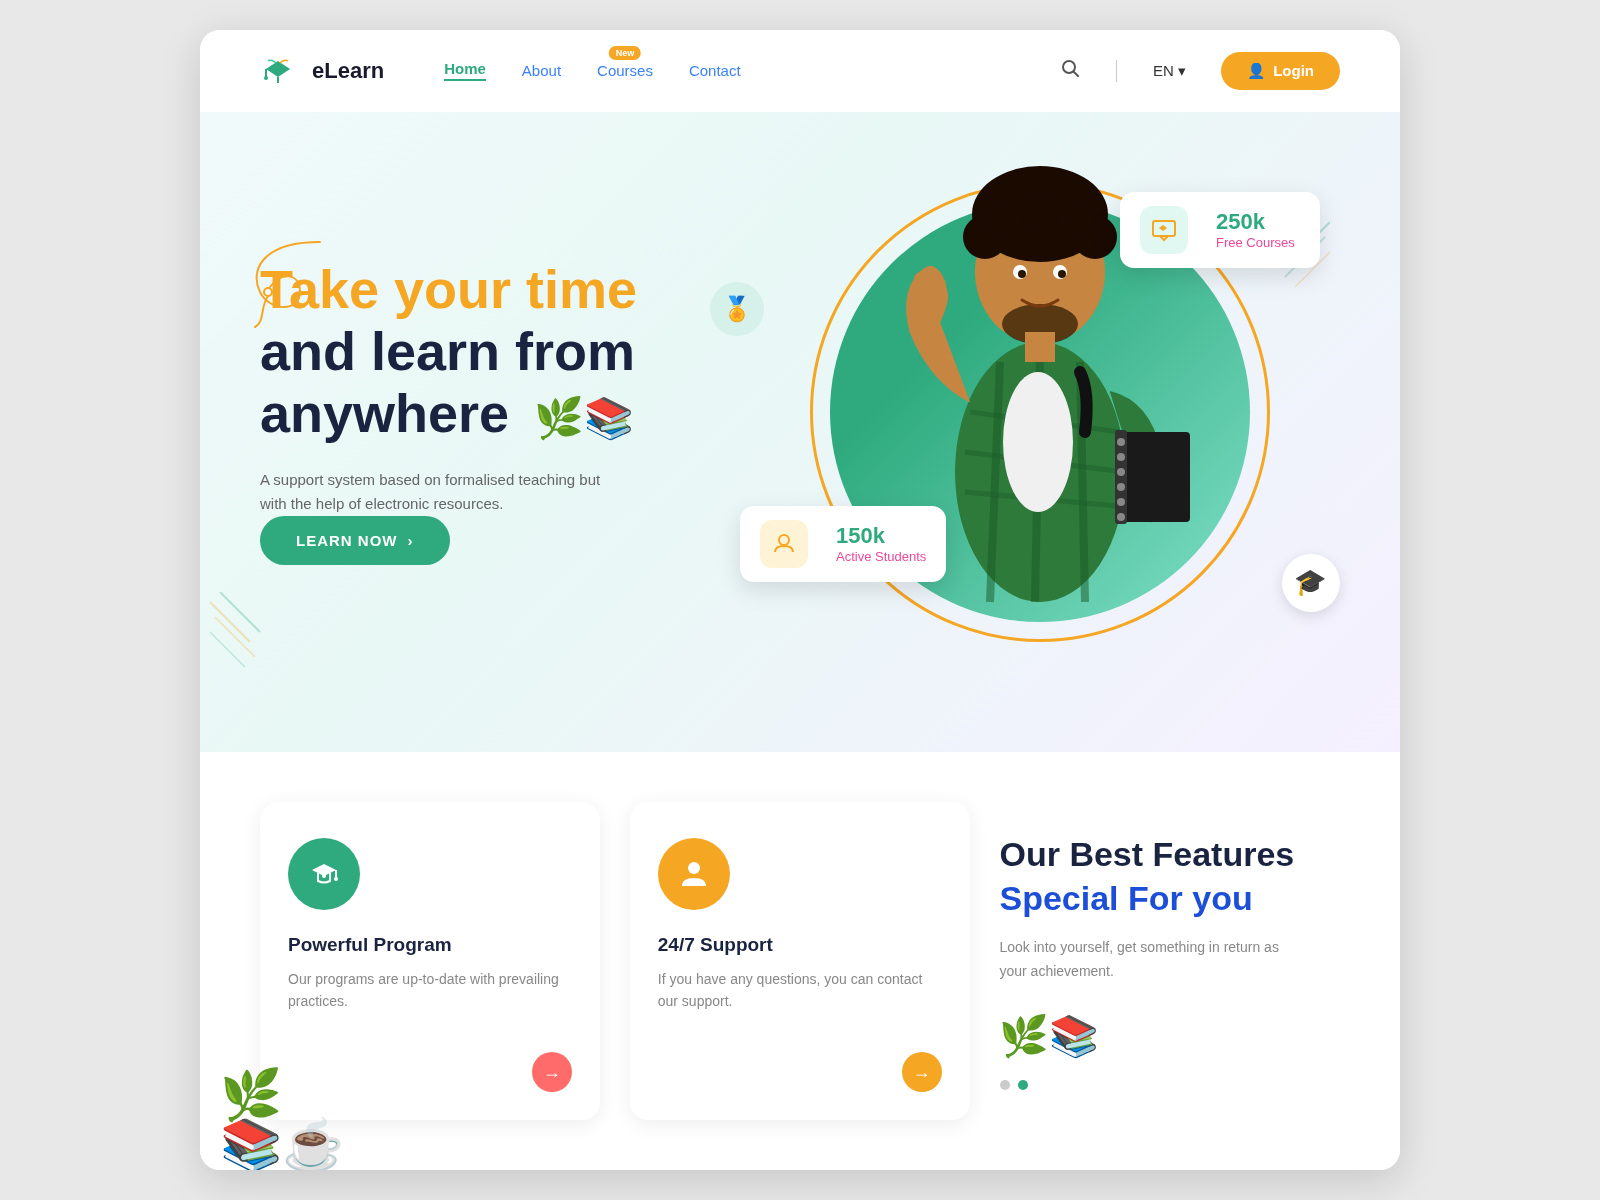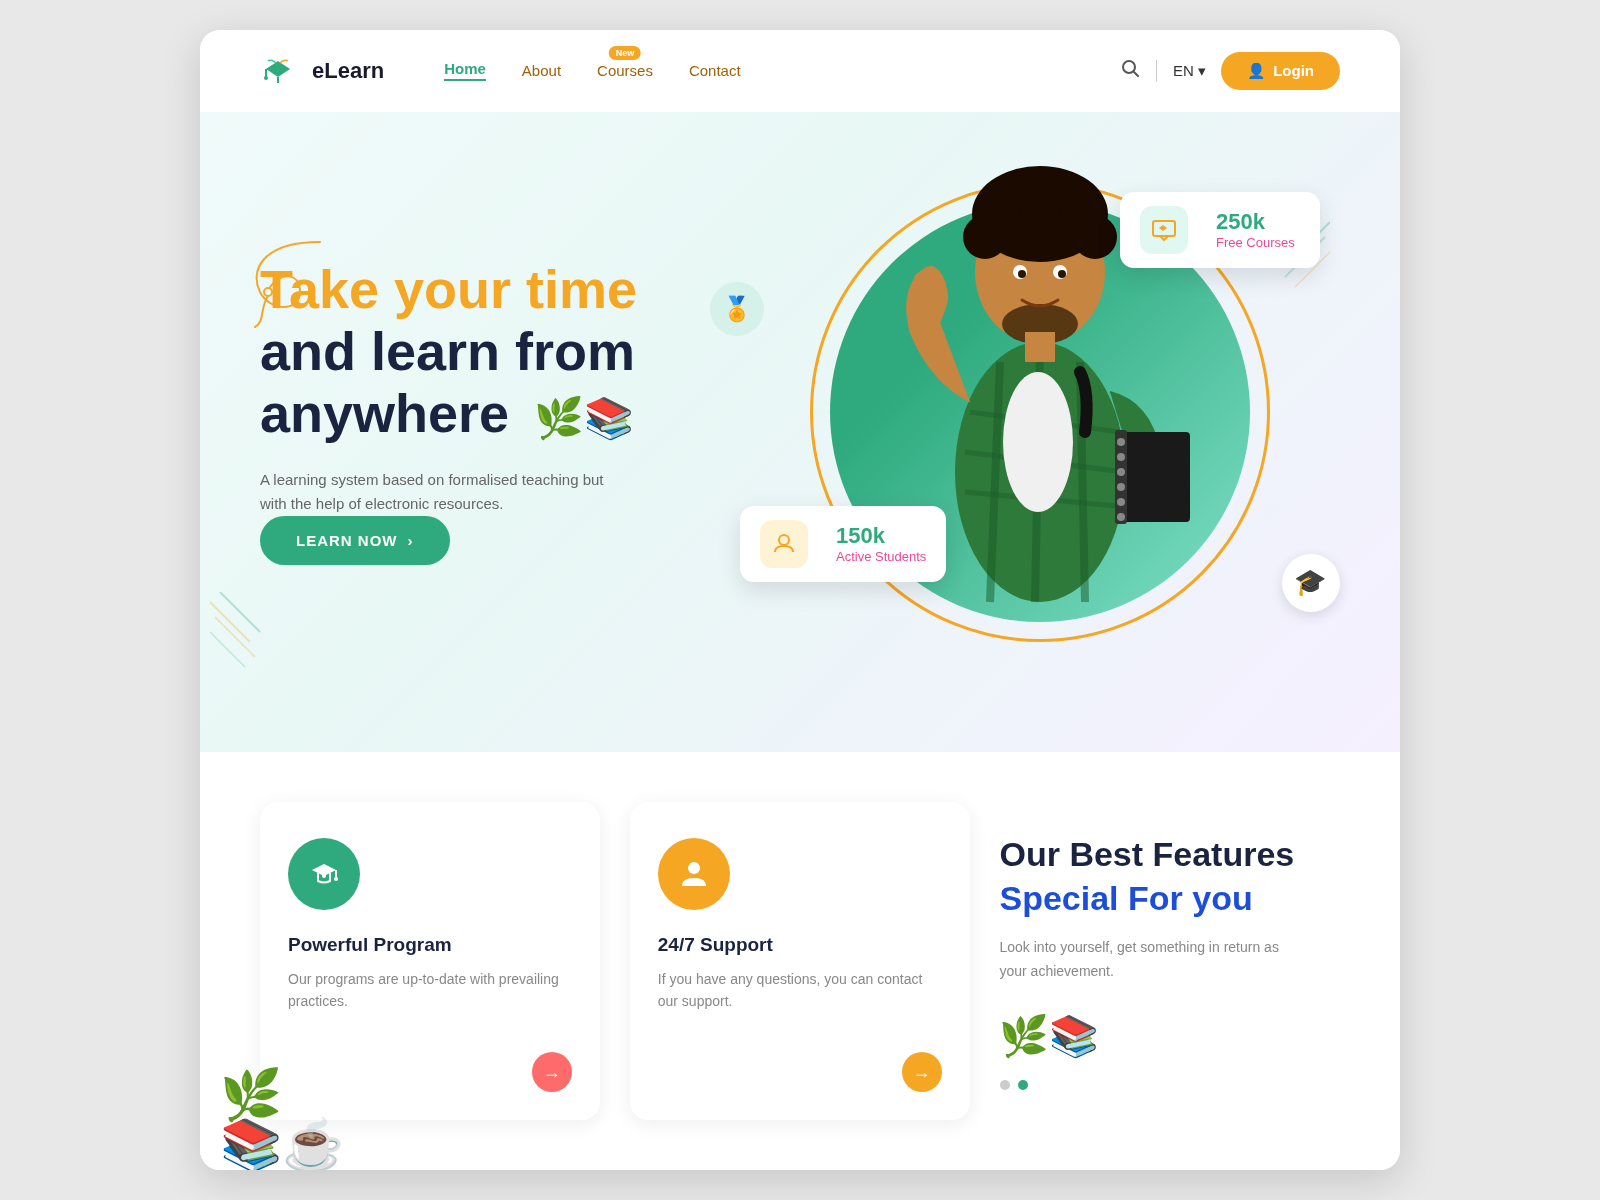--- a/index.html
+++ b/index.html
@@ -45,21 +45,21 @@
       color: #1a1a2e;
     }
     .nav-links {
       display: flex;
       align-items: center;
       gap: 36px;
       flex: 1;
     }
     .nav-link {
       font-size: 15px;
-      color: #a16207;
+      color: #3b82f6;
       text-decoration: none;
       cursor: pointer;
       position: relative;
     }
     .nav-link.active {
       color: #2eaa7e;
       font-weight: 600;
       border-bottom: 2px solid #2eaa7e;
       padding-bottom: 2px;
     }
@@ -74,21 +74,21 @@
       background: #f5a623;
       color: #fff;
       font-size: 9px;
       font-weight: 700;
       padding: 2px 7px;
       border-radius: 10px;
     }
     .nav-right {
       display: flex;
       align-items: center;
-      gap: 16px;
+      gap: 36px;
     }
     .search-icon-btn {
       background: none;
       border: none;
       cursor: pointer;
       color: #555;
       font-size: 18px;
     }
     .divider-v {
       width: 1px;
@@ -458,21 +458,21 @@
 
     <div class="hero-left">
       <div>
         <div class="hero-title-colored">Take your time</div>
         <div class="hero-title-dark">and learn from</div>
         <div class="hero-title-dark">
           <span>anywhere</span>
           <span class="hero-emoji">🌿📚</span>
         </div>
       </div>
-      <p class="hero-subtitle">A learning system based on formalised teaching but with the help of electronic resources.</p>
+      <p class="hero-subtitle">A support system based on formalised teaching but with the help of electronic resources.</p>
       <button class="learn-btn">
         <span>LEARN NOW</span>
         <span>›</span>
       </button>
     </div>
 
     <div class="hero-right">
 
       <div class="hero-circle-outline"></div>
       <div class="hero-circle-bg"></div>

